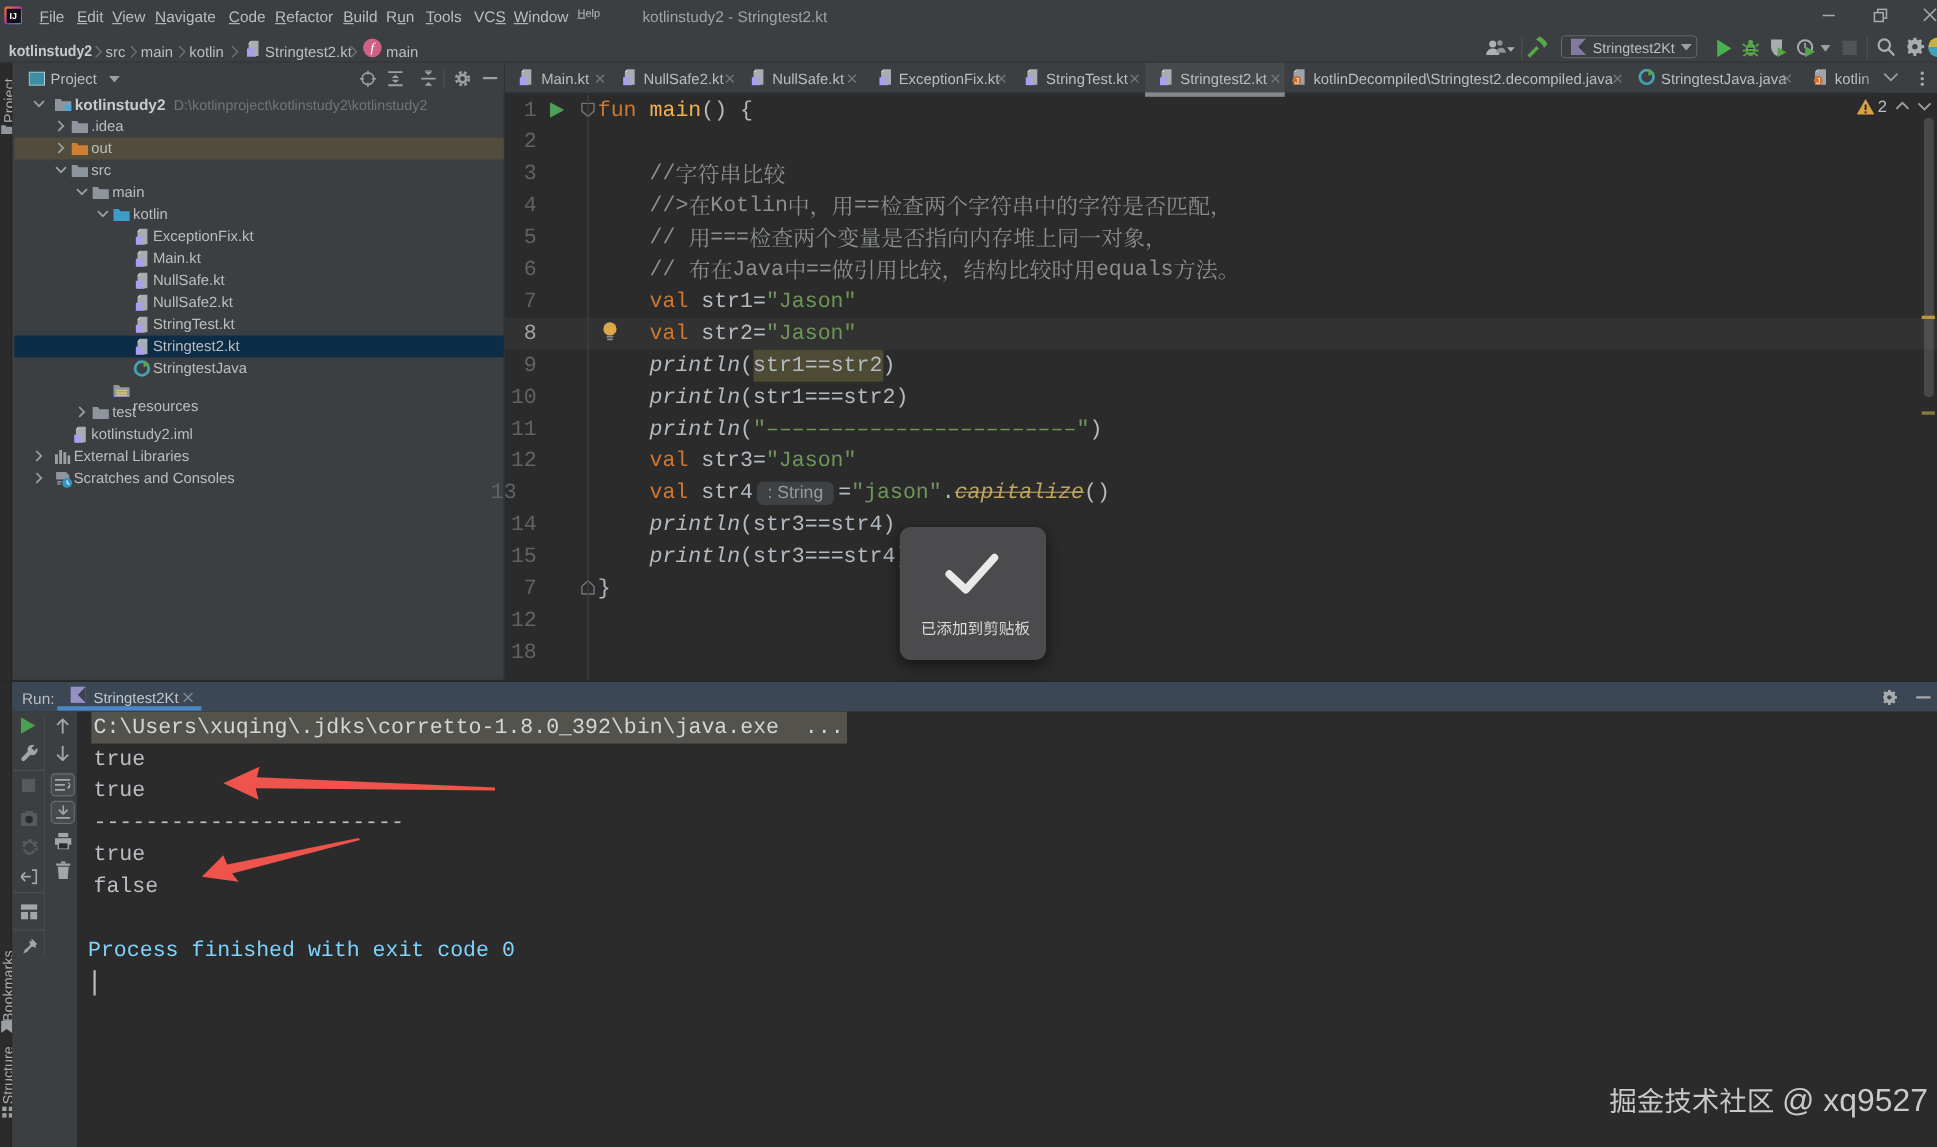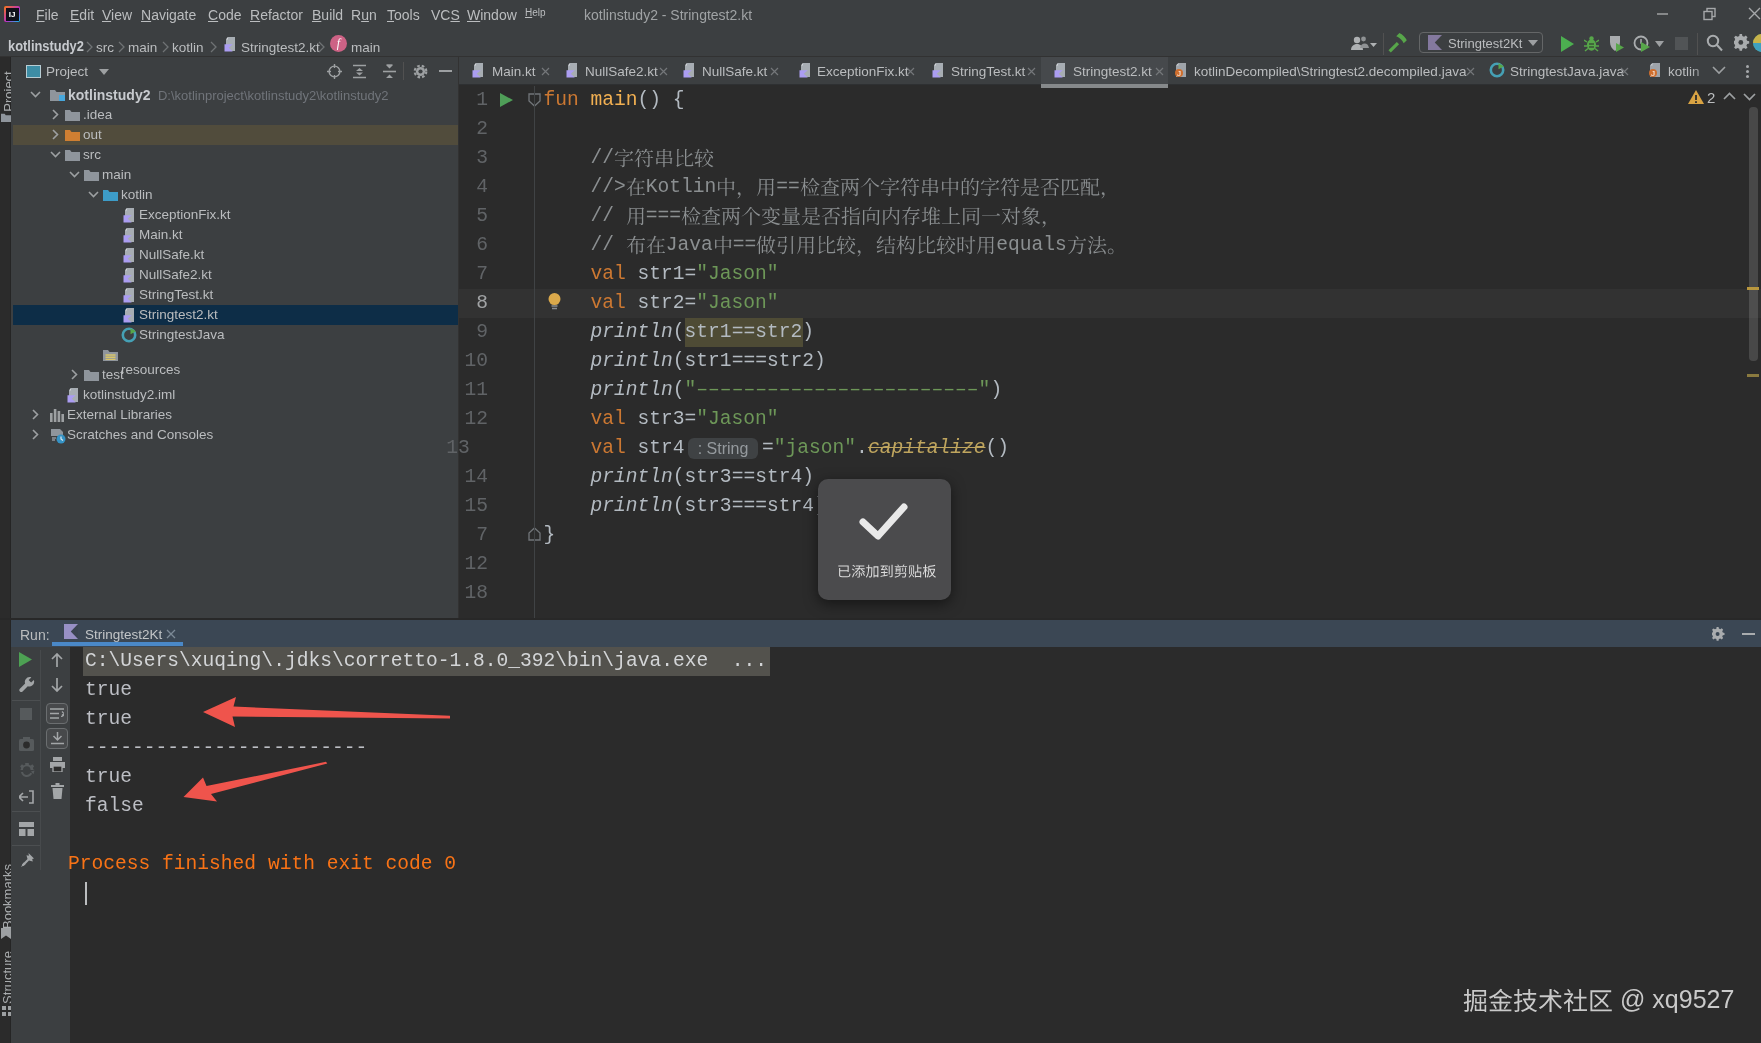--- a/index.html
+++ b/index.html
@@ -515,28 +515,28 @@
     <rect x="4.5" y="0" width="4" height="2"></rect>
     <path d="M1.5 5h10l-1 11h-8z"></path>
   </svg>
 <div class="abs" style="left:83px;top:647px;width:687px;height:29px;background:#53524d"></div>
 <div class="cl" style="top:647px;left:85px;color:#d3d5d7"><span style="position:static">C:\Users\xuqing\.jdks\corretto-1.8.0_392\bin\java.exe&nbsp;&nbsp;...</span></div>
 <div class="cl" style="top:676px;left:85px;color:#bcbec4"><span style="position:static">true</span></div>
 <div class="cl" style="top:705px;left:85px;color:#bcbec4"><span style="position:static">true</span></div>
 <div class="cl" style="top:734px;left:85px;color:#bcbec4"><span style="position:static">------------------------</span></div>
 <div class="cl" style="top:763px;left:85px;color:#bcbec4"><span style="position:static">true</span></div>
 <div class="cl" style="top:792px;left:85px;color:#bcbec4"><span style="position:static">false</span></div>
-<div class="cl" style="top:850px;left:68px;color:#f97316"><span style="position:static">Process&nbsp;finished&nbsp;with&nbsp;exit&nbsp;code&nbsp;0</span></div>
+<div class="cl" style="top:850px;left:80px;color:#7dd3fc"><span style="position:static">Process&nbsp;finished&nbsp;with&nbsp;exit&nbsp;code&nbsp;0</span></div>
 <div class="abs" style="left:85px;top:882px;width:2px;height:23px;background:#bbbdbf"></div>
 <div class="abs" style="left:818px;top:479px;width:133px;height:121px;background:#4b4b4d;border-radius:10px;box-shadow:0 4px 14px rgba(0,0,0,.5)"></div>
 <svg class="abs" style="left:855px;top:500px" width="56" height="42" viewBox="0 0 56 42" fill="none" stroke="#e9e9e9" stroke-width="7" stroke-linecap="round" stroke-linejoin="round">
     <path d="M8 22l15 14L49 7"></path>
   </svg>
 <svg class="abs" style="left:837px;top:564.4px" width="100" height="17" viewBox="0 -12.5 100 17">
     <path fill="#dcdcdc" d="M1.3 -11.0V-10.0H10.6V-6.2H3.2V-8.6H2.1V-1.4C2.1 0.3 2.8 0.7 5.1 0.7C5.6 0.7 9.9 0.7 10.4 0.7C12.8 0.7 13.2 -0.0 13.5 -2.7C13.2 -2.7 12.7 -2.9 12.4 -3.1C12.2 -0.8 12.0 -0.3 10.5 -0.3C9.5 -0.3 5.8 -0.3 5.0 -0.3C3.5 -0.3 3.2 -0.5 3.2 -1.4V-5.2H10.6V-4.5H11.7V-11.0Z M20.0 -4.1C19.7 -3.0 19.1 -1.8 18.2 -1.1L19.0 -0.5C19.9 -1.3 20.5 -2.6 20.8 -3.8ZM23.3 -3.6C23.7 -2.7 24.2 -1.4 24.3 -0.6L25.1 -0.9C25.0 -1.7 24.6 -2.9 24.1 -3.9ZM25.1 -4.0C25.9 -2.9 26.7 -1.4 27.1 -0.4L28.0 -0.9C27.6 -1.9 26.8 -3.3 25.9 -4.4ZM21.8 -5.6V-0.0C21.8 0.1 21.7 0.2 21.5 0.2C21.3 0.2 20.7 0.2 20.0 0.2C20.1 0.5 20.3 0.9 20.3 1.1C21.3 1.1 21.9 1.1 22.3 1.0C22.6 0.8 22.8 0.5 22.8 -0.0V-5.6ZM15.4 -11.0C16.2 -10.6 17.2 -10.0 17.7 -9.5L18.3 -10.3C17.8 -10.8 16.8 -11.4 16.0 -11.8ZM14.7 -7.2C15.6 -6.8 16.6 -6.2 17.1 -5.8L17.7 -6.6C17.2 -7.1 16.2 -7.6 15.3 -8.0ZM15.1 0.4 16.0 1.0C16.6 -0.3 17.3 -2.0 17.9 -3.4L17.0 -4.0C16.4 -2.5 15.6 -0.7 15.1 0.4ZM18.8 -11.1V-10.1H22.0C21.8 -9.5 21.6 -8.8 21.3 -8.2H18.2V-7.2H20.8C20.1 -6.1 19.1 -5.1 17.8 -4.4C18.0 -4.2 18.3 -3.8 18.5 -3.6C20.1 -4.4 21.2 -5.7 22.0 -7.2H23.8C24.6 -5.8 25.9 -4.5 27.3 -3.8C27.4 -4.1 27.8 -4.5 28.0 -4.7C26.8 -5.2 25.7 -6.1 24.9 -7.2H27.7V-8.2H22.5C22.7 -8.8 22.9 -9.5 23.1 -10.1H27.3V-11.1Z M36.5 -10.2V0.9H37.5V-0.1H40.3V0.8H41.4V-10.2ZM37.5 -1.2V-9.1H40.3V-1.2ZM31.2 -11.7 31.2 -9.2H29.2V-8.2H31.1C31.0 -4.6 30.6 -1.5 28.8 0.4C29.1 0.6 29.5 0.9 29.6 1.2C31.5 -0.9 32.0 -4.3 32.2 -8.2H34.3C34.2 -2.7 34.1 -0.8 33.8 -0.4C33.7 -0.2 33.5 -0.1 33.3 -0.1C33.0 -0.1 32.4 -0.1 31.8 -0.2C31.9 0.1 32.0 0.6 32.1 0.9C32.7 0.9 33.4 0.9 33.8 0.9C34.2 0.8 34.4 0.7 34.7 0.3C35.1 -0.3 35.2 -2.4 35.4 -8.7C35.4 -8.8 35.4 -9.2 35.4 -9.2H32.2L32.2 -11.7Z M51.7 -10.7V-2.1H52.7V-10.7ZM54.5 -11.7V-0.5C54.5 -0.3 54.4 -0.2 54.2 -0.2C54.0 -0.2 53.2 -0.2 52.3 -0.2C52.5 0.1 52.7 0.5 52.7 0.8C53.8 0.8 54.5 0.8 55.0 0.6C55.4 0.5 55.6 0.1 55.6 -0.5V-11.7ZM43.5 -0.6 43.7 0.4C45.6 0.1 48.3 -0.5 50.8 -1.0L50.8 -1.9L47.8 -1.3V-3.6H50.6V-4.5H47.8V-6.0H46.8V-4.5H44.0V-3.6H46.8V-1.2ZM44.3 -6.2C44.6 -6.4 45.2 -6.4 49.6 -6.9C49.8 -6.5 50.0 -6.2 50.1 -6.0L50.9 -6.5C50.5 -7.3 49.6 -8.6 48.8 -9.6L48.0 -9.1C48.3 -8.7 48.7 -8.2 49.0 -7.7L45.4 -7.4C46.0 -8.2 46.6 -9.1 47.1 -10.1H50.9V-11.0H43.6V-10.1H45.9C45.4 -9.0 44.8 -8.1 44.6 -7.9C44.4 -7.5 44.2 -7.3 43.9 -7.2C44.1 -7.0 44.2 -6.5 44.3 -6.2Z M65.3 -8.8V-5.1H66.2V-8.8ZM68.0 -9.1V-4.7C68.0 -4.6 68.0 -4.5 67.8 -4.5C67.6 -4.5 67.1 -4.5 66.5 -4.5C66.6 -4.3 66.8 -4.0 66.8 -3.8C67.6 -3.8 68.1 -3.8 68.5 -3.9C68.8 -4.0 68.9 -4.2 68.9 -4.7V-9.1ZM66.5 -12.0C66.3 -11.5 65.9 -10.9 65.6 -10.5H61.4L62.0 -10.7C61.8 -11.0 61.5 -11.6 61.1 -12.0L60.2 -11.7C60.5 -11.4 60.8 -10.8 61.0 -10.5H57.7V-9.7H70.1V-10.5H66.7C67.0 -10.9 67.3 -11.3 67.6 -11.7ZM58.0 -3.2V-2.4H62.6C62.1 -0.9 60.9 -0.1 57.5 0.3C57.7 0.5 57.9 0.9 58.0 1.2C61.8 0.7 63.1 -0.4 63.7 -2.4H68.1C68.0 -0.8 67.8 -0.2 67.5 0.1C67.4 0.2 67.2 0.2 66.9 0.2C66.6 0.2 65.8 0.2 64.9 0.1C65.1 0.4 65.2 0.7 65.2 1.0C66.1 1.1 66.9 1.1 67.3 1.1C67.8 1.0 68.1 1.0 68.4 0.7C68.8 0.3 69.0 -0.6 69.2 -2.8C69.2 -2.9 69.3 -3.2 69.3 -3.2ZM62.7 -8.2V-7.4H59.6V-8.2ZM58.7 -8.9V-3.9H59.6V-5.2H62.7V-4.7C62.7 -4.6 62.7 -4.5 62.6 -4.5C62.4 -4.5 62.0 -4.5 61.6 -4.5C61.7 -4.3 61.8 -4.1 61.8 -3.9C62.5 -3.9 62.9 -3.9 63.3 -4.0C63.6 -4.1 63.6 -4.3 63.6 -4.7V-8.9ZM62.7 -6.7V-5.9H59.6V-6.7Z M74.2 -9.3V-5.3C74.2 -3.5 74.0 -1.0 71.5 0.5C71.7 0.6 72.0 1.0 72.2 1.2C74.8 -0.5 75.1 -3.2 75.1 -5.3V-9.3ZM74.8 -1.8C75.4 -1.0 76.0 0.1 76.3 0.8L77.1 0.2C76.8 -0.4 76.1 -1.5 75.6 -2.3ZM72.2 -11.1V-2.5H73.1V-10.2H76.2V-2.5H77.1V-11.1ZM77.9 -5.1V1.1H78.8V0.5H83.2V1.1H84.2V-5.1H81.2V-8.1H84.6V-9.1H81.2V-11.9H80.2V-5.1ZM78.8 -0.5V-4.1H83.2V-0.5Z M88.0 -11.9V-9.2H86.0V-8.2H87.9C87.5 -6.2 86.6 -3.9 85.7 -2.8C85.8 -2.5 86.1 -2.1 86.2 -1.8C86.9 -2.7 87.5 -4.3 88.0 -6.0V1.1H89.0V-6.5C89.4 -5.8 89.8 -4.9 90.0 -4.4L90.7 -5.2C90.4 -5.6 89.3 -7.3 89.0 -7.8V-8.2H90.7V-9.2H89.0V-11.9ZM97.7 -11.7C96.2 -11.1 93.5 -10.7 91.3 -10.6V-7.1C91.3 -4.9 91.1 -1.7 89.5 0.6C89.8 0.7 90.2 1.0 90.4 1.2C92.0 -1.1 92.3 -4.4 92.3 -6.8H92.7C93.2 -5.0 93.8 -3.4 94.6 -2.0C93.7 -1.0 92.6 -0.2 91.4 0.3C91.7 0.5 92.0 0.9 92.1 1.1C93.3 0.6 94.3 -0.2 95.3 -1.2C96.0 -0.2 97.0 0.6 98.2 1.2C98.4 0.9 98.7 0.5 98.9 0.3C97.7 -0.2 96.7 -1.0 95.9 -2.0C97.0 -3.4 97.7 -5.3 98.1 -7.6L97.5 -7.8L97.3 -7.7H92.3V-9.7C94.4 -9.9 96.9 -10.2 98.4 -10.8ZM96.9 -6.8C96.6 -5.3 96.0 -4.0 95.3 -2.9C94.6 -4.0 94.1 -5.3 93.7 -6.8Z"></path>
   </svg>
 <svg class="abs" style="left:0;top:0;pointer-events:none" width="1761" height="1043" viewBox="0 0 1761 1043" fill="#ef544c">
 <path d="M203 712 L236 697 L233.5 706.5 L450 715.8 L450 718.6 L232.5 716.5 L235 727 Z"></path>
 <path d="M183.5 797 L203 777.5 L206.5 786 L326 761.8 L327.3 763.6 L211 794 L217 801.5 Z"></path>
 </svg>
 <svg class="abs" style="left:1463px;top:988px" width="152" height="29" viewBox="0 -22 152 29">
     <path fill="#c9c9c9" d="M9.2 -19.9V-12.3C9.2 -8.3 9.0 -2.9 7.0 1.0C7.5 1.2 8.2 1.7 8.5 2.0C10.6 -2.1 11.0 -8.1 11.0 -12.3V-13.7H23.1V-19.9ZM11.0 -18.3H21.3V-15.2H11.0ZM11.8 -4.9V1.0H21.6V1.9H23.2V-4.9H21.6V-0.6H18.2V-6.4H22.8V-11.9H21.2V-7.9H18.2V-12.9H16.6V-7.9H13.7V-11.9H12.2V-6.4H16.6V-0.6H13.4V-4.9ZM4.0 -21.0V-16.0H1.1V-14.2H4.0V-8.7C2.8 -8.3 1.6 -8.0 0.7 -7.7L1.2 -5.9L4.0 -6.8V-0.4C4.0 0.0 3.9 0.1 3.6 0.1C3.3 0.1 2.4 0.1 1.3 0.1C1.5 0.6 1.7 1.4 1.8 1.8C3.4 1.9 4.4 1.8 5.0 1.5C5.6 1.2 5.8 0.7 5.8 -0.4V-7.4L8.3 -8.2L8.1 -10.0L5.8 -9.2V-14.2H8.2V-16.0H5.8V-21.0Z M29.9 -5.5C30.9 -4.0 31.9 -2.1 32.3 -0.9L33.9 -1.6C33.5 -2.8 32.5 -4.7 31.5 -6.1ZM43.3 -6.1C42.7 -4.7 41.6 -2.7 40.7 -1.4L42.1 -0.8C43.0 -2.0 44.2 -3.8 45.1 -5.4ZM37.5 -21.2C35.1 -17.5 30.5 -14.6 25.8 -13.1C26.2 -12.6 26.8 -11.9 27.1 -11.3C28.4 -11.8 29.8 -12.4 31.0 -13.2V-11.8H36.5V-8.3H27.8V-6.6H36.5V-0.5H26.7V1.3H48.4V-0.5H38.4V-6.6H47.2V-8.3H38.4V-11.8H44.0V-13.3C45.3 -12.6 46.7 -11.9 48.0 -11.4C48.3 -11.9 48.9 -12.7 49.3 -13.1C45.5 -14.2 41.0 -16.9 38.6 -19.6L39.2 -20.5ZM43.7 -13.5H31.6C33.9 -14.8 35.9 -16.4 37.5 -18.2C39.2 -16.5 41.4 -14.8 43.7 -13.5Z M65.3 -21.0V-17.1H59.5V-15.3H65.3V-11.6H60.0V-9.8H60.8L60.7 -9.8C61.7 -7.1 63.1 -4.8 64.8 -2.9C62.8 -1.4 60.4 -0.4 58.0 0.3C58.4 0.7 58.8 1.5 59.0 2.0C61.6 1.2 64.0 0.0 66.2 -1.6C68.0 0.0 70.3 1.2 72.9 2.0C73.2 1.5 73.7 0.8 74.1 0.4C71.6 -0.2 69.5 -1.4 67.6 -2.8C69.9 -4.9 71.7 -7.7 72.7 -11.1L71.5 -11.6L71.2 -11.6H67.2V-15.3H73.2V-17.1H67.2V-21.0ZM62.5 -9.8H70.3C69.4 -7.6 68.0 -5.6 66.2 -4.0C64.7 -5.7 63.4 -7.6 62.5 -9.8ZM54.5 -21.0V-16.0H51.2V-14.2H54.5V-8.7C53.1 -8.3 51.9 -8.0 50.9 -7.8L51.5 -6.0L54.5 -6.8V-0.3C54.5 0.1 54.3 0.2 54.0 0.2C53.6 0.2 52.6 0.2 51.4 0.2C51.6 0.7 51.9 1.5 52.0 1.9C53.7 2.0 54.7 1.9 55.4 1.6C56.0 1.3 56.3 0.8 56.3 -0.3V-7.4L59.3 -8.3L59.1 -10.0L56.3 -9.2V-14.2H59.1V-16.0H56.3V-21.0Z M90.2 -19.4C91.7 -18.3 93.7 -16.7 94.7 -15.7L96.1 -17.0C95.1 -18.0 93.1 -19.5 91.5 -20.6ZM86.5 -21.0V-14.7H76.7V-12.8H86.0C83.8 -8.6 79.8 -4.5 75.9 -2.5C76.3 -2.1 77.0 -1.4 77.3 -0.9C80.7 -2.9 84.1 -6.3 86.5 -10.1V2.0H88.6V-10.9C91.1 -7.1 94.5 -3.3 97.5 -1.1C97.9 -1.6 98.5 -2.3 99.0 -2.7C95.7 -4.9 91.7 -9.0 89.3 -12.8H98.2V-14.7H88.6V-21.0Z M104.0 -20.2C104.9 -19.2 105.9 -17.8 106.3 -16.9L107.8 -17.8C107.4 -18.7 106.3 -20.1 105.4 -21.0ZM101.3 -16.7V-15.0H108.0C106.3 -11.9 103.4 -8.8 100.7 -7.2C101.0 -6.9 101.3 -5.9 101.5 -5.4C102.7 -6.2 103.8 -7.1 105.0 -8.3V2.0H106.8V-8.8C107.8 -7.8 108.9 -6.4 109.5 -5.7L110.6 -7.2C110.1 -7.8 108.1 -9.8 107.2 -10.7C108.4 -12.4 109.5 -14.2 110.3 -16.1L109.3 -16.8L109.0 -16.7ZM116.2 -21.1V-13.2H110.8V-11.4H116.2V-0.8H109.6V1.0H124.0V-0.8H118.1V-11.4H123.5V-13.2H118.1V-21.1Z M148.2 -19.7H127.4V1.2H148.8V-0.6H129.3V-17.8H148.2ZM131.5 -14.6C133.4 -13.0 135.6 -11.1 137.6 -9.2C135.5 -7.1 133.1 -5.2 130.7 -3.7C131.1 -3.4 131.8 -2.7 132.2 -2.3C134.5 -3.9 136.8 -5.8 138.9 -8.0C141.1 -5.9 143.1 -3.9 144.3 -2.3L145.8 -3.7C144.5 -5.2 142.4 -7.3 140.2 -9.3C142.0 -11.4 143.7 -13.6 145.1 -15.9L143.3 -16.6C142.1 -14.5 140.6 -12.5 138.9 -10.6C136.8 -12.4 134.7 -14.2 132.8 -15.7Z"></path>
   </svg>
-<div class="abs" style="left:1620px;top:985px;font-size:25px;color:#c9c9c9;font-family:'Liberation Sans',sans-serif">@ xq9527</div>
+<div class="abs" style="left:1620px;top:985px;font-size:29px;color:#c9c9c9;font-family:'Liberation Sans',sans-serif">@ xq9527</div>
 </body></html>

